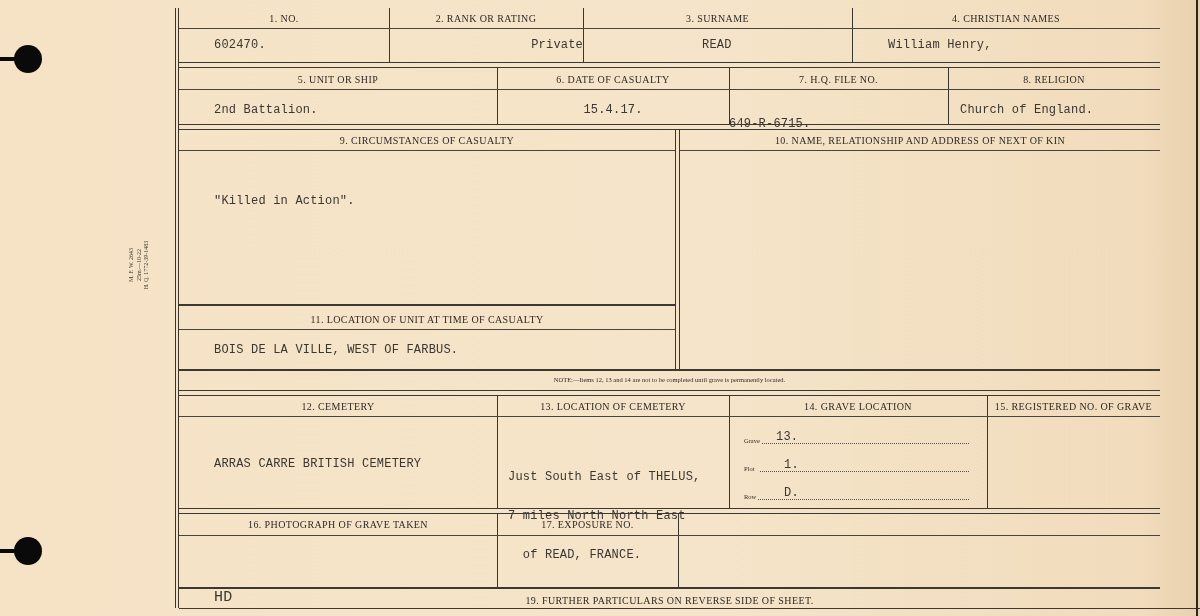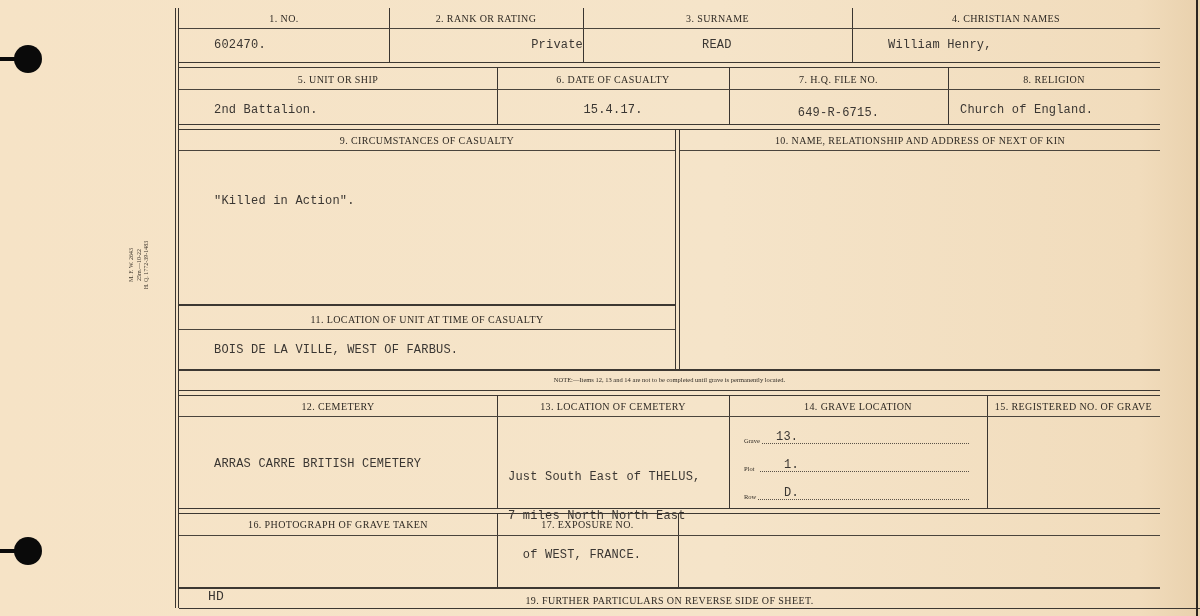--- a/index.html
+++ b/index.html
@@ -86,21 +86,21 @@
   <div class="vline" style="left:948px;top:67px;width:1px;height:58px"></div>
   <div class="hline" style="left:179px;top:89px;width:981px"></div>
 
   <div class="label" style="left:179px;top:74px;width:318px">5. Unit or Ship</div>
   <div class="label" style="left:497px;top:74px;width:232px">6. Date of Casualty</div>
   <div class="label" style="left:729px;top:74px;width:219px">7. H.Q. File No.</div>
   <div class="label" style="left:948px;top:74px;width:212px">8. Religion</div>
 
   <div class="val" style="left:214px;top:103px">2nd Battalion.</div>
   <div class="val" style="left:497px;top:103px;width:232px;text-align:center">15.4.17.</div>
-  <div class="val" style="left:729px;top:106px;width:219px;text-align:center">649-R-6715.</div>
+  <div class="val" style="left:729px;top:117px;width:219px;text-align:left">649-R-6715.</div>
   <div class="val" style="left:960px;top:103px">Church of England.</div>
 
   <div class="dbl" style="left:179px;top:124px;width:981px"></div>
 
   <div class="vline" style="left:675px;top:129px;width:1px;height:240px"></div>
   <div class="vline" style="left:679px;top:129px;width:1px;height:240px"></div>
   <div class="hline" style="left:179px;top:150px;width:496px"></div>
   <div class="hline" style="left:680px;top:150px;width:480px"></div>
 
   <div class="label" style="left:179px;top:135px;width:496px">9. Circumstances of Casualty</div>
@@ -128,21 +128,21 @@
   <div class="label" style="left:179px;top:401px;width:318px">12. Cemetery</div>
   <div class="label" style="left:497px;top:401px;width:232px">13. Location of Cemetery</div>
   <div class="label" style="left:729px;top:401px;width:258px">14. Grave Location</div>
   <div class="label" style="left:987px;top:401px;width:173px">15. Registered No. of Grave</div>
 
   <div class="val" style="left:214px;top:457px">ARRAS CARRE BRITISH CEMETERY</div>
 
   <div class="val" style="left:508px;top:445px;line-height:13px">
     <div>Just South East of THELUS,</div>
     <div>7 miles North North East</div>
-    <div>  of WEST, FRANCE.</div>
+    <div>  of READ, FRANCE.</div>
   </div>
 
   <div class="small" style="left:744px;top:437px">Grave</div>
   <div class="dots" style="left:762px;top:443px;width:207px"></div>
   <div class="val" style="left:776px;top:430px">13.</div>
 
   <div class="small" style="left:744px;top:465px">Plot</div>
   <div class="dots" style="left:760px;top:471px;width:209px"></div>
   <div class="val" style="left:784px;top:458px">1.</div>
 
@@ -160,19 +160,19 @@
 
   <div class="label" style="left:179px;top:519px;width:318px">16. Photograph of Grave Taken</div>
   <div class="label" style="left:497px;top:519px;width:181px">17. Exposure No.</div>
 
   <div class="val" style="left:214px;top:555px"></div>
   <div class="val" style="left:510px;top:555px"></div>
   <div class="val" style="left:700px;top:555px"></div>
 
   <div class="hline thick" style="left:179px;top:587px;width:981px"></div>
 
-  <div class="val" style="left:208px;top:589px;font-size:13px">HD</div>
+  <div class="val" style="left:214px;top:589px;font-size:15px">HD</div>
   <div class="label" style="left:179px;top:595px;width:981px">19. Further Particulars on Reverse Side of Sheet.</div>
 
   <div class="hline" style="left:179px;top:608px;width:1021px;background:#3d3832"></div>
 
   <div class="vline" style="left:1196px;top:0;width:2px;height:616px;background:#2a2520"></div>
 </div>
 
 </body></html>

